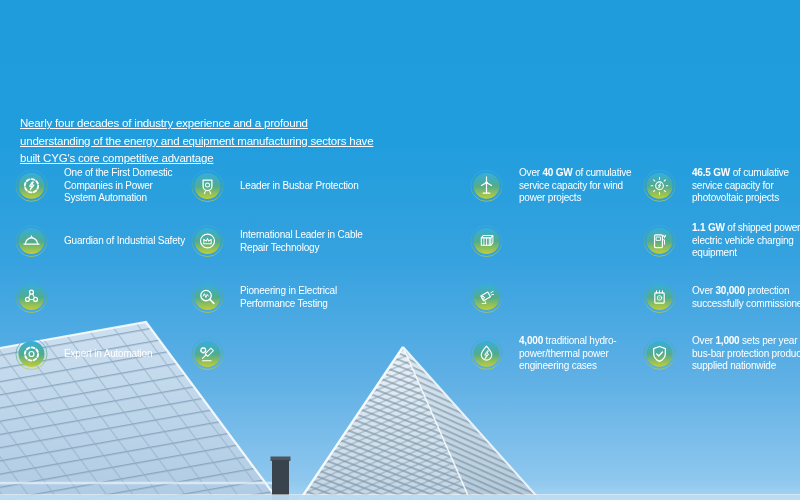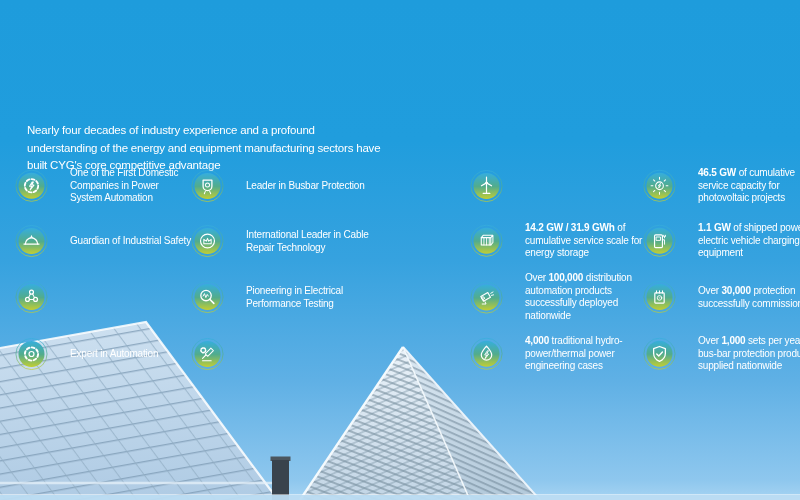--- a/index.html
+++ b/index.html
@@ -1,23 +1,23 @@
 <!DOCTYPE html>
 <html><head>
 <meta charset="utf-8">
 <style>
   html,body{margin:0;padding:0;}
   body{width:800px;height:500px;overflow:hidden;font-family:"Liberation Sans",sans-serif;}
   .stage{position:relative;width:800px;height:500px;overflow:hidden;
     background:linear-gradient(180deg,#1E9CDC 0%,#209DDD 28%,#36A2DF 52%,#5FB0E5 76%,#8EC7EE 96%,#A7D4F2 100%);}
   .intro{position:absolute;left:11px;top:106px;width:358px;color:#FFFFFF;
-    font-size:11.5px;line-height:17.5px;letter-spacing:-0.2px;margin:16px;font-weight:400;}
+    font-size:11.5px;line-height:17.5px;letter-spacing:-0.2px;margin:9px;font-weight:400;text-decoration:underline;}
   .col{position:absolute;top:0;height:100%;z-index:3;}
   .c1{left:15px;}  .c2{left:191px;} .c3{left:470px;} .c4{left:643px;}
-  .item{position:absolute;left:0;display:flex;align-items:center;gap:22px;transform:translateY(-50%);}
+  .item{position:absolute;left:0;display:flex;align-items:center;gap:16px;transform:translateY(-50%);}
   .r1{top:186px}.r2{top:241px}.r3{top:297px}.r4{top:354px}
   .badge{width:33px;height:33px;flex:0 0 33px;display:block;}
   .txt{margin:0;color:#FFFFFF;font-size:10px;line-height:12.5px;letter-spacing:-0.2px;}
   .txt b{font-weight:700;color:#FFFFFF;}
   .c1 .txt{width:122px}.c2 .txt{width:126px}.c3 .txt{width:128px}.c4 .txt{width:126px}
   .building{position:absolute;left:0;bottom:0;width:800px;height:185px;z-index:1;display:block;}
   .defs-holder{position:absolute;width:0;height:0;}
 </style>
 </head>
 <body>
@@ -199,44 +199,43 @@
     <div class="item r1">
       <svg class="badge" viewBox="0 0 36 36">
         <circle cx="18" cy="18" r="17" fill="none" stroke="url(#bgrad)" stroke-width="1" opacity="0.75"></circle>
         <circle cx="18" cy="18" r="14.2" fill="url(#bgrad)"></circle>
         <g fill="none" stroke="#FFFFFF" stroke-width="1.4" stroke-linecap="round" stroke-linejoin="round">
           <path d="M18 14.6 V8.4 M18 14.6 L12.5 17.8 M18 14.6 L23.5 17.8" stroke-width="1.3"></path>
           <circle cx="18" cy="14.6" r="1.1" stroke-width="1"></circle>
           <path d="M18 16 V26 M14.3 26 h7.4" stroke-width="1.3"></path>
         </g>
       </svg>
+      <p class="txt"><span>Over </span><b>40 GW</b><span> of cumulative service capacity for wind power projects</span></p>
     </div>
     <div class="item r2">
       <svg class="badge" viewBox="0 0 36 36">
         <circle cx="18" cy="18" r="17" fill="none" stroke="url(#bgrad)" stroke-width="1" opacity="0.75"></circle>
         <circle cx="18" cy="18" r="14.2" fill="url(#bgrad)"></circle>
         <g fill="none" stroke="#FFFFFF" stroke-width="1.2" stroke-linecap="round" stroke-linejoin="round">
           <path d="M12.3 14.6 h10.4 v8 H12.3 z"></path>
           <path d="M15.2 14.6 v8 M18.1 14.6 v8 M21 14.6 v8" stroke-width="1"></path>
           <path d="M12.3 14.6 l2.3 -2.7 h10.4 l-2.3 2.7 M25 11.9 v8 l-2.3 2.7" stroke-width="1.1"></path>
         </g>
       </svg>
-      <p class="txt"><span></span><b>14.2 GW / 31.9 GWh</b><span> of cumulative service scale for energy storage</span></p>
     </div>
     <div class="item r3">
       <svg class="badge" viewBox="0 0 36 36">
         <circle cx="18" cy="18" r="17" fill="none" stroke="url(#bgrad)" stroke-width="1" opacity="0.75"></circle>
         <circle cx="18" cy="18" r="14.2" fill="url(#bgrad)"></circle>
         <g fill="none" stroke="#FFFFFF" stroke-width="1.3" stroke-linecap="round" stroke-linejoin="round">
           <path d="M11.8 16.9 l7.6 -4.3 2.9 5.1 -7.6 4.3 z"></path>
           <circle cx="14.2" cy="18.7" r="1.5" stroke-width="1"></circle>
           <path d="M22.6 13.4 l2.5 -1.4 M23.4 15.7 l2.3 -0.6 M16.4 22.6 l1.1 2.5 h-4.2" stroke-width="1.05"></path>
         </g>
       </svg>
-      <p class="txt"><span>Over </span><b>100,000</b><span> distribution automation products successfully deployed nationwide</span></p>
     </div>
     <div class="item r4">
       <svg class="badge" viewBox="0 0 36 36">
         <circle cx="18" cy="18" r="17" fill="none" stroke="url(#bgrad)" stroke-width="1" opacity="0.75"></circle>
         <circle cx="18" cy="18" r="14.2" fill="url(#bgrad)"></circle>
         <g fill="none" stroke="#FFFFFF" stroke-width="1.3" stroke-linecap="round" stroke-linejoin="round">
           <path d="M18 9.6 c2.9 3.6 5.7 6.6 5.7 9.7 a5.7 5.7 0 0 1 -11.4 0 c0 -3.1 2.8 -6.1 5.7 -9.7 z"></path>
           <path d="M18.7 15.1 l-2.7 4.3 h2.2 l-1.8 4 4 -5.1 h-2.2 l1.7 -3.2 z" stroke-width="1"></path>
         </g>
       </svg>

